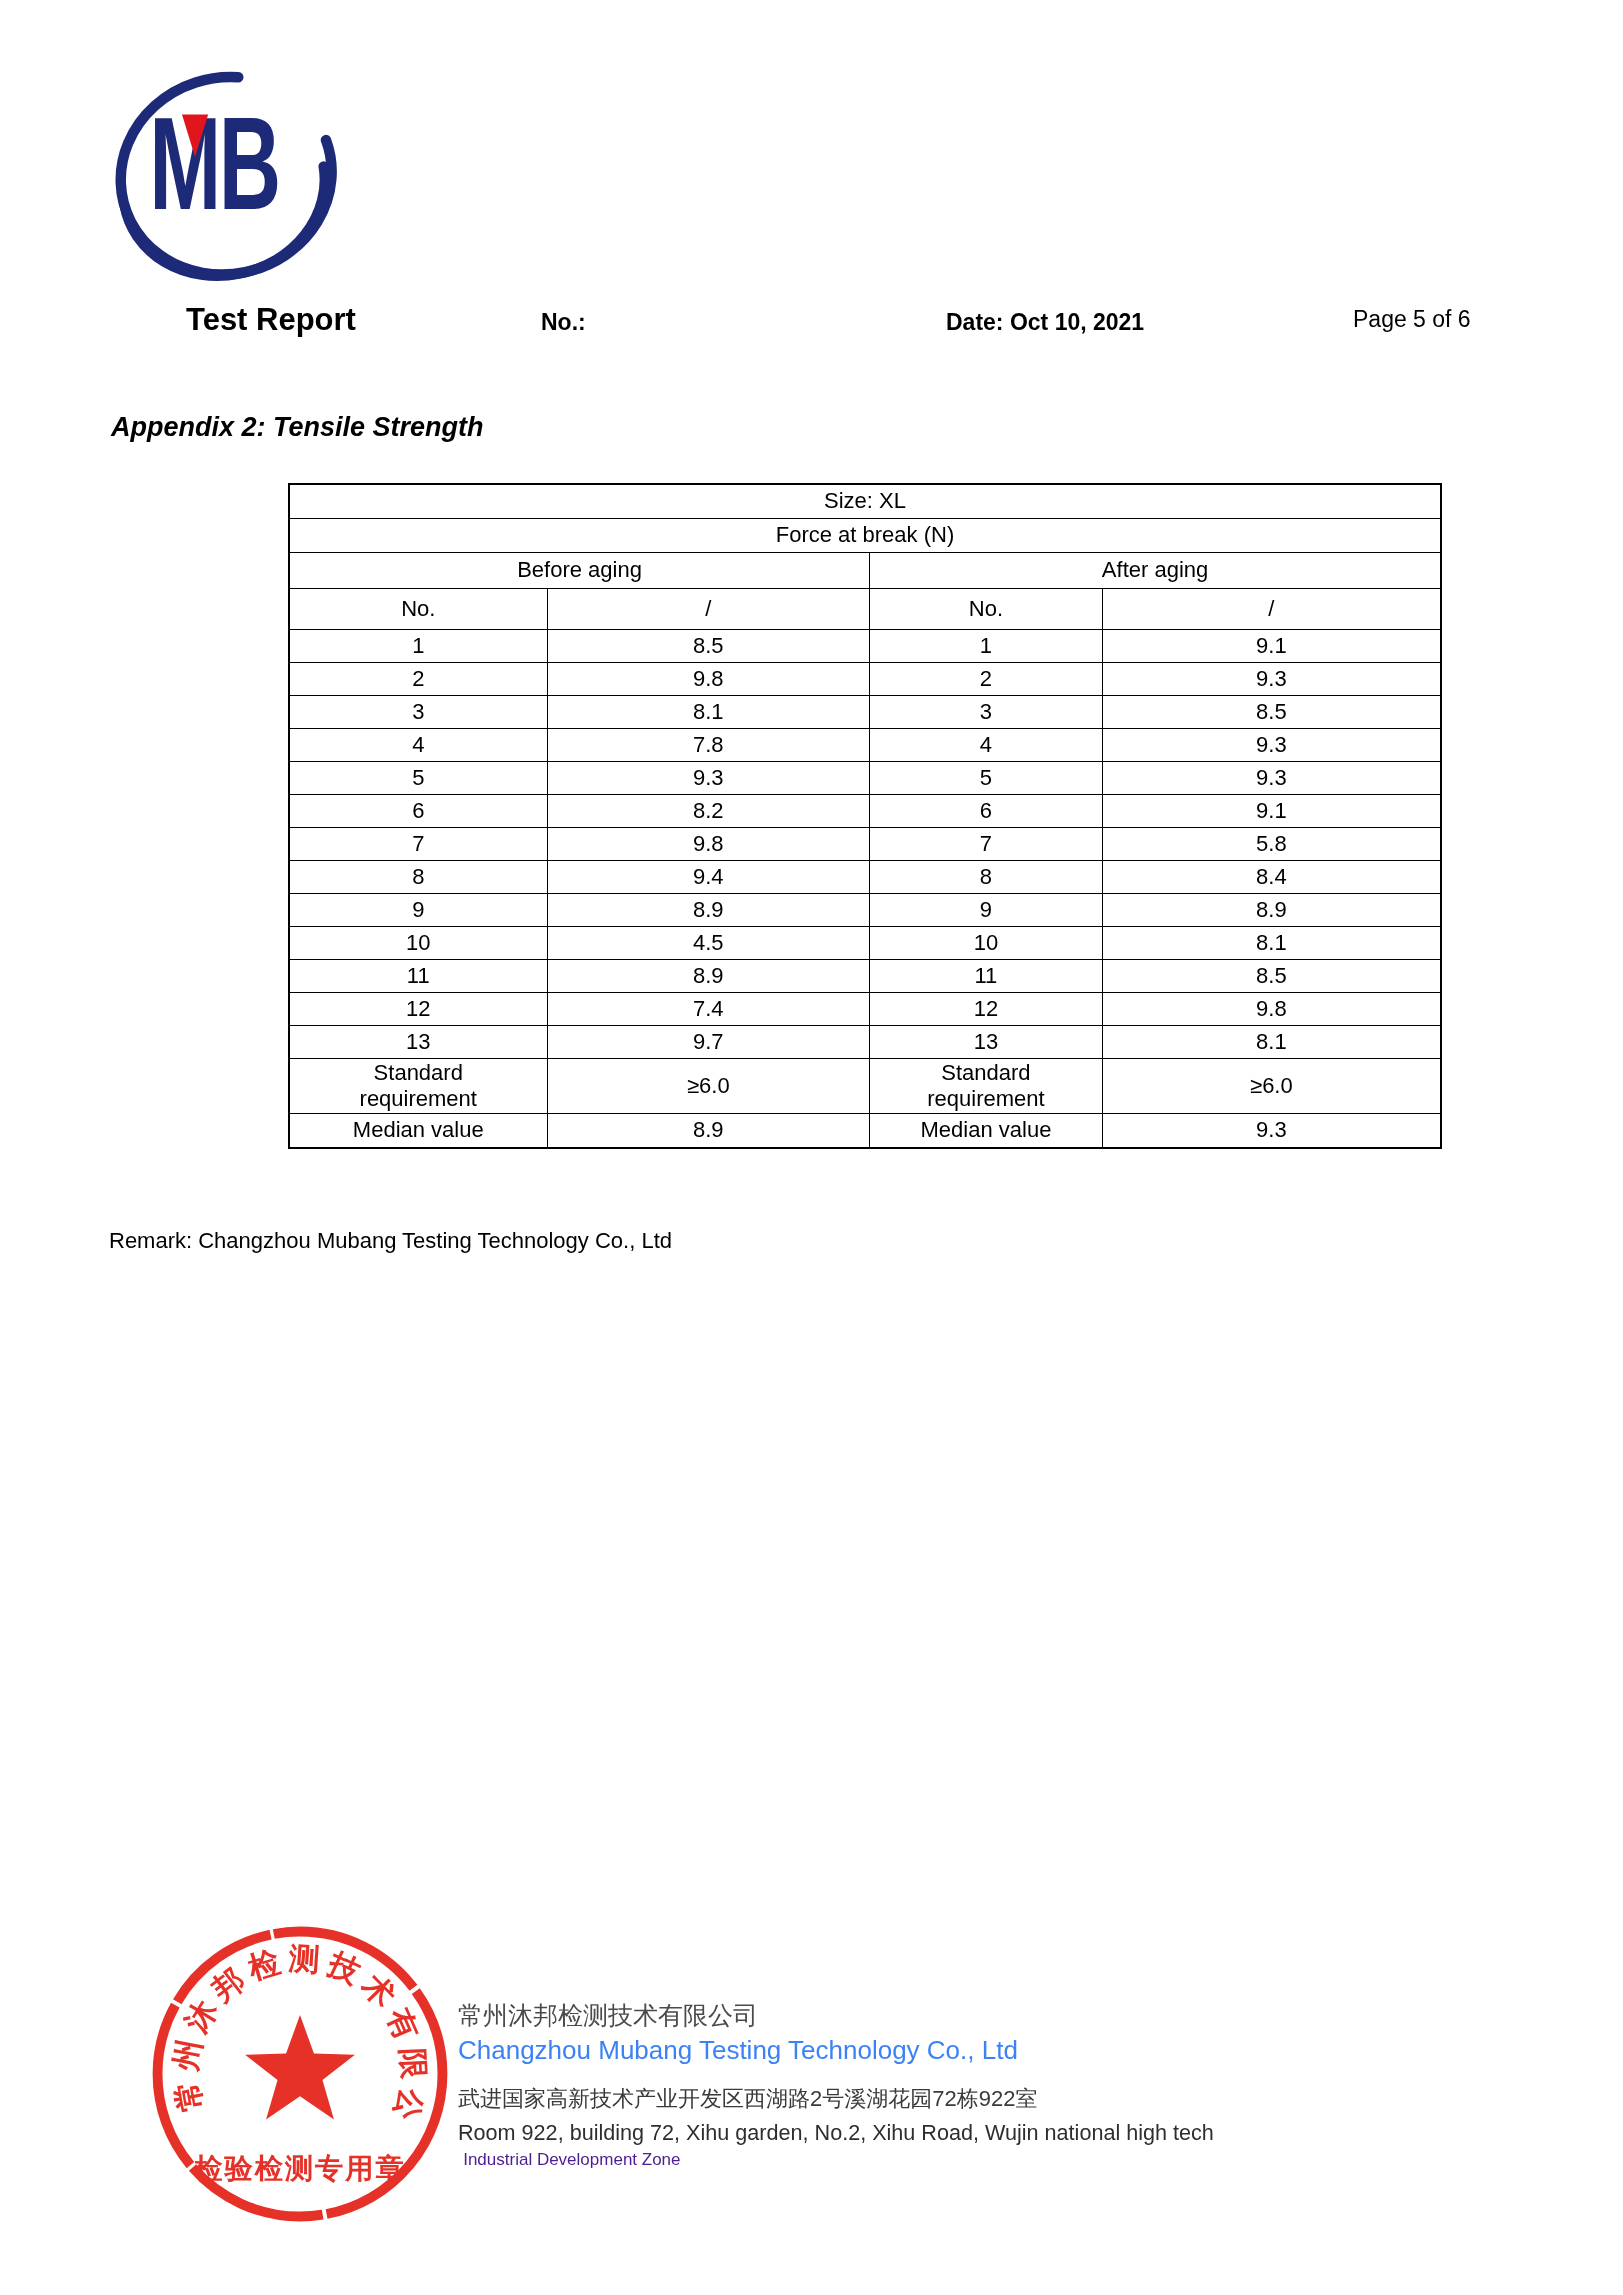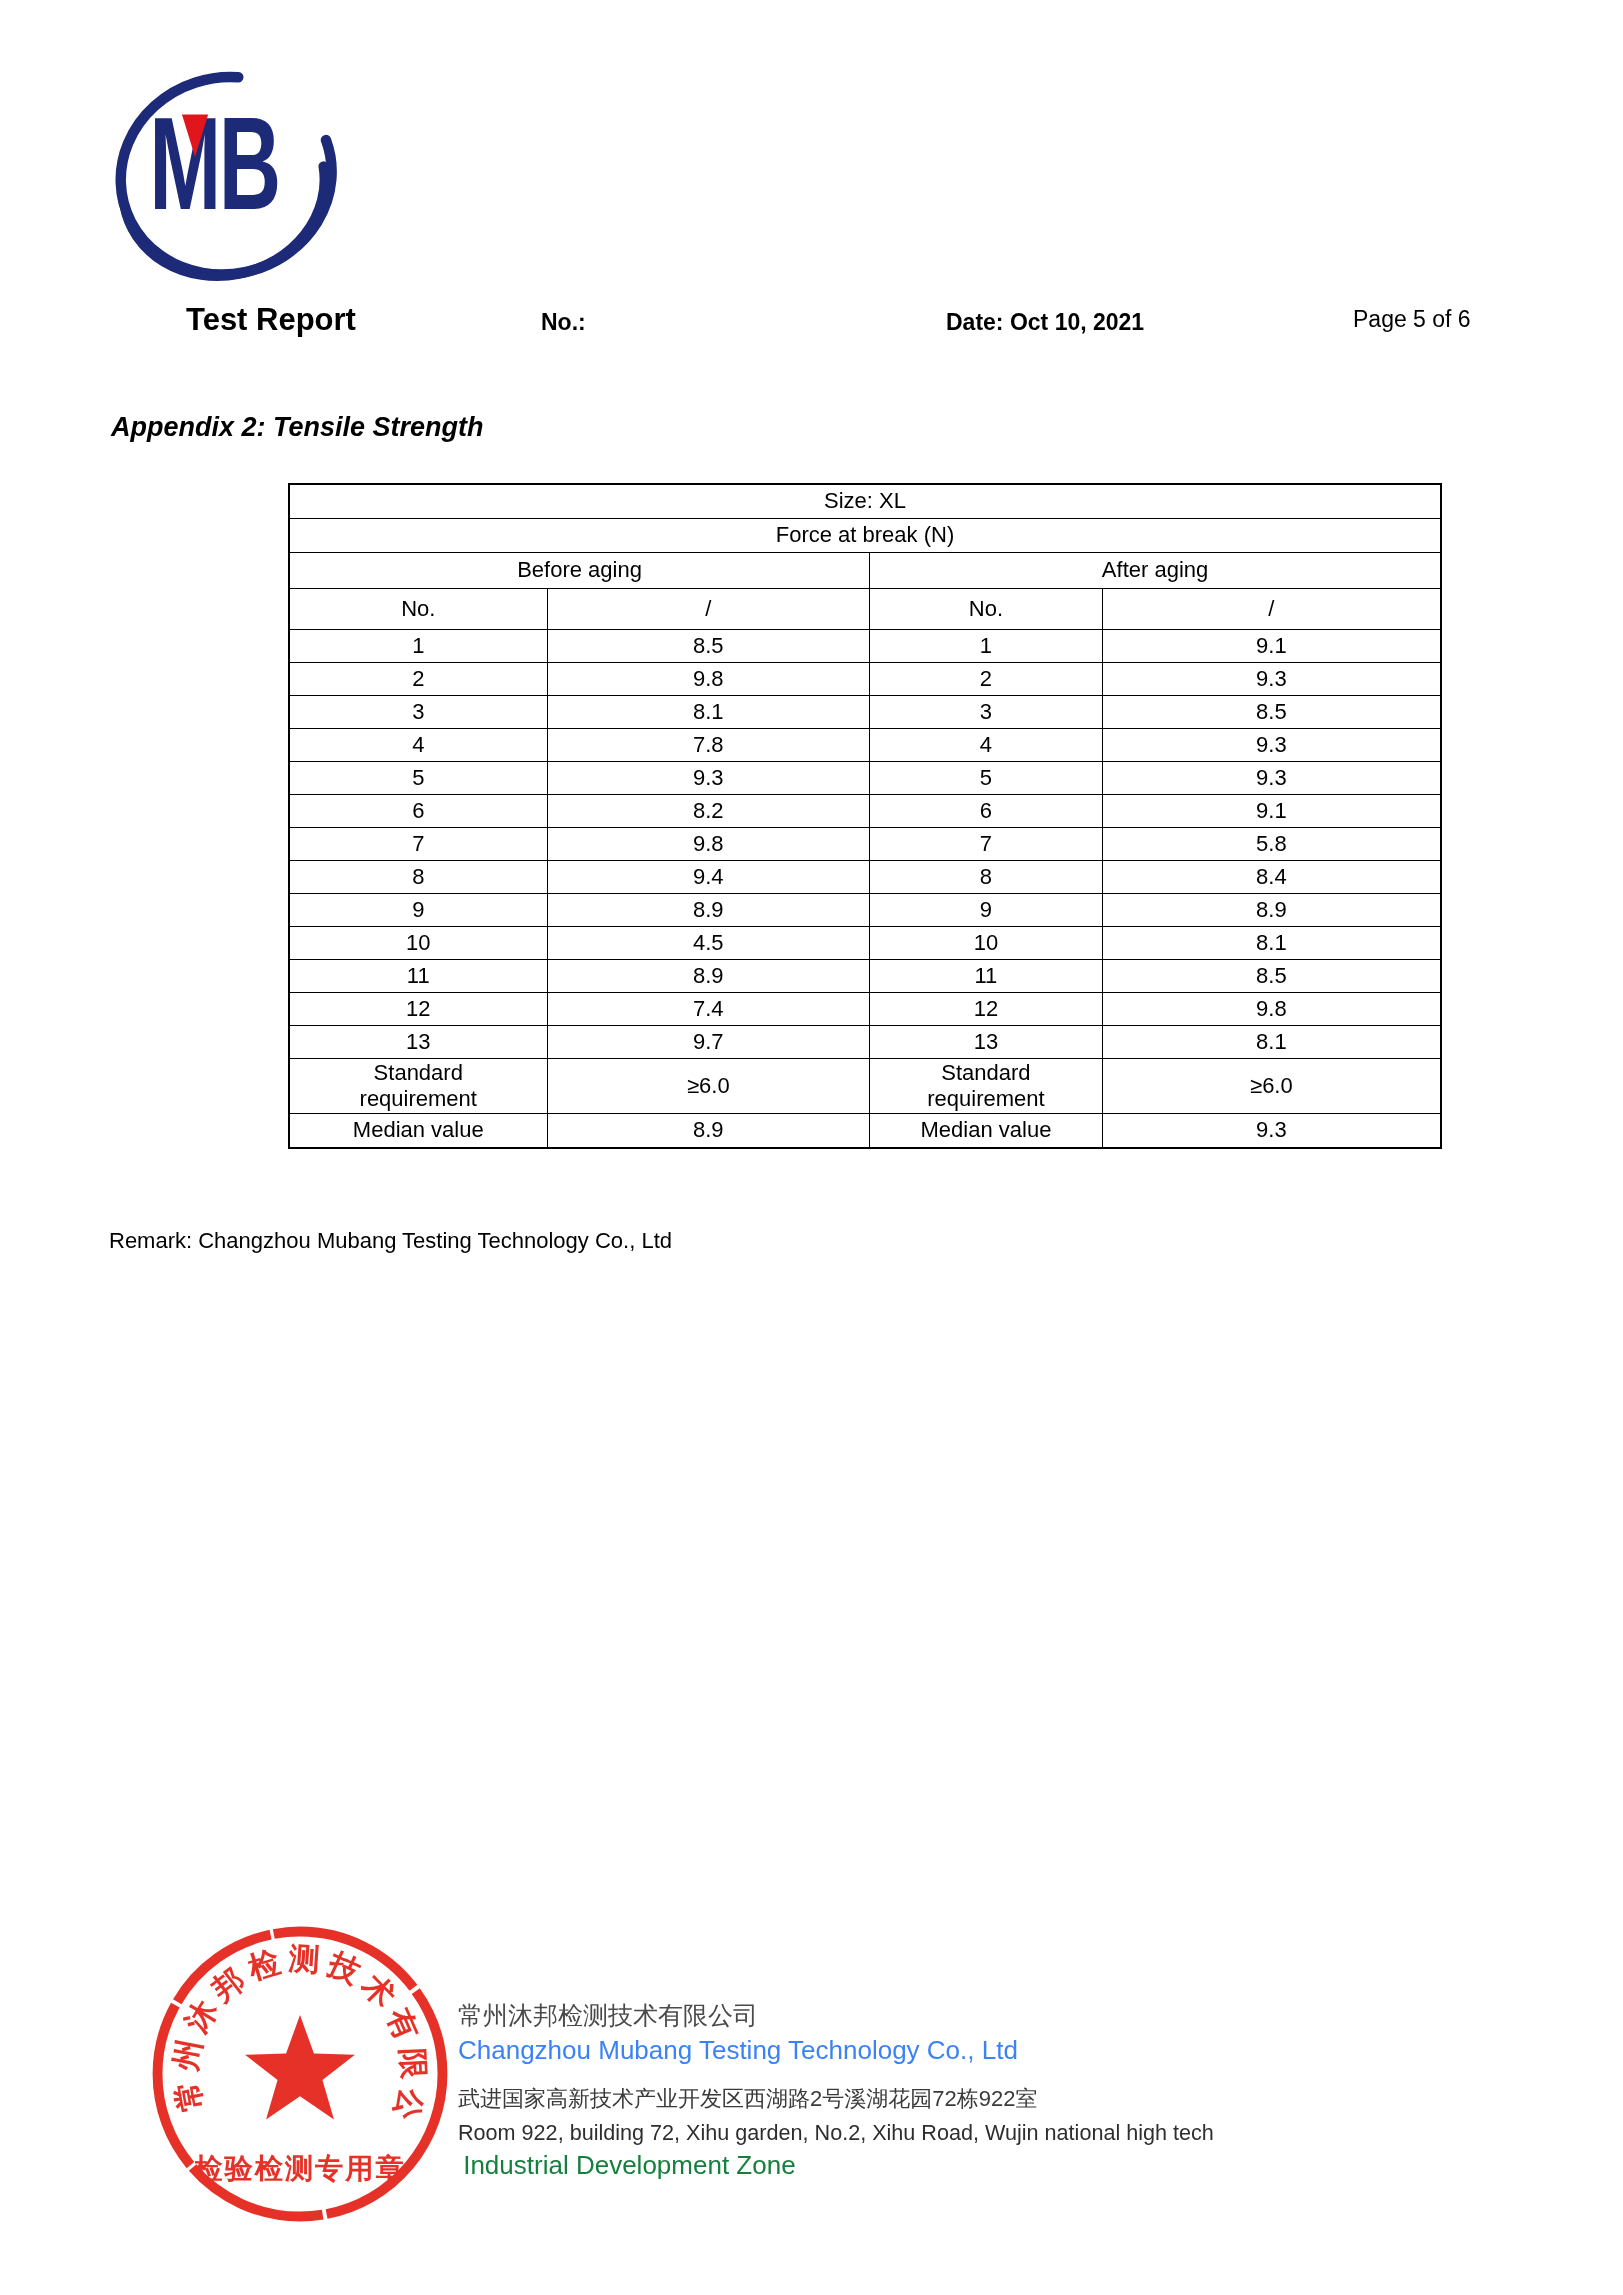--- a/index.html
+++ b/index.html
@@ -38,21 +38,21 @@
 
   
   .remark{font-size:22px;}
 
   
   .footer{position:absolute;left:458px;top:2000px;line-height:1.2;white-space:nowrap;}
   .f-cn{font-size:25px;color:#4a4a4a;margin-bottom:5.2px;}
   .f-en{font-size:26px;color:#3b82f6;margin-bottom:19.6px;}
   .f-acn{font-size:22px;color:#3a3a3a;margin-bottom:7.9px;}
   .f-aen1{font-size:21.6px;color:#2e2e2e;margin-bottom:3.9px;}
-  .f-aen2{font-size:26px;color:#15803d;padding-left:5.2px;}
+  .f-aen2{font-size:17px;color:#4c1d95;padding-left:5.2px;}
 
   svg text{font-family:"Liberation Sans","DejaVu Sans",sans-serif;}
 </style>
 </head>
 <body>
 
 <div class="abs" style="left:110px;top:64px;width:233px;height:228px;">
   <svg width="233" height="228" viewBox="0 0 356 348">
     <path d="M 196,20 A 162,150 -16 1 0 330,116" fill="none" stroke="#1d2a78" stroke-width="16" stroke-linecap="round"></path>
     <path d="M 22,216 A 150,132 -16 0 0 326,156" fill="none" stroke="#1d2a78" stroke-width="15" stroke-linecap="round"></path>

